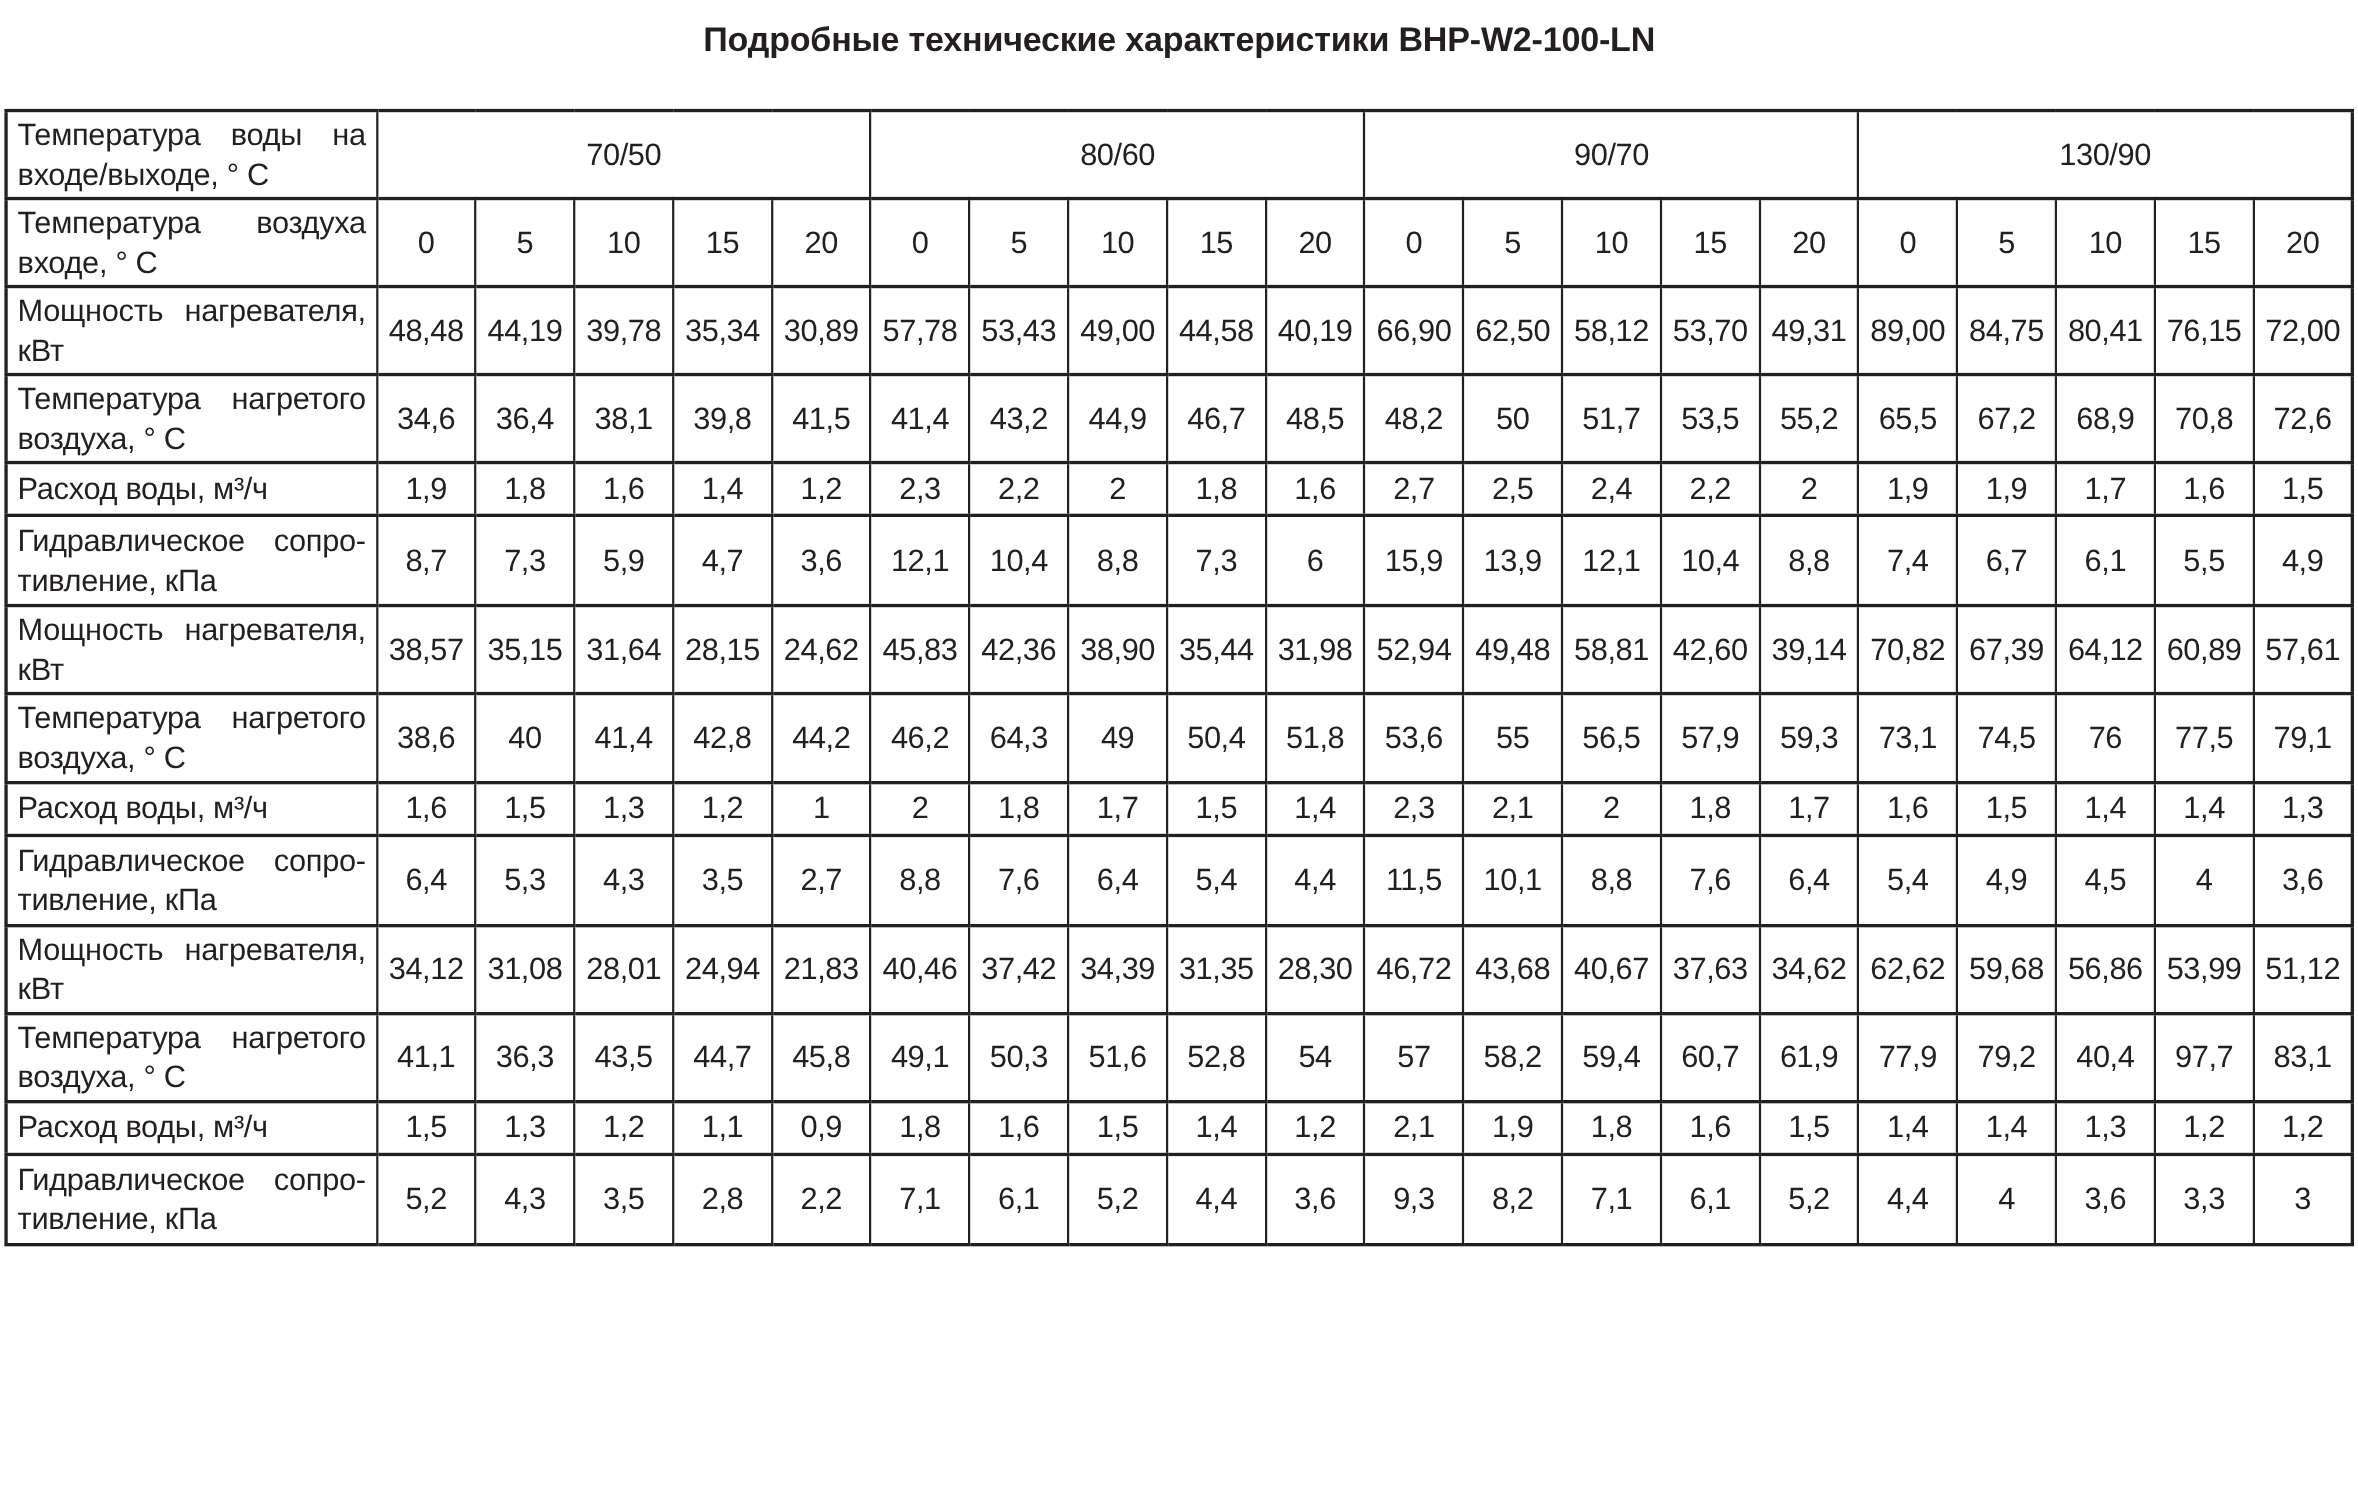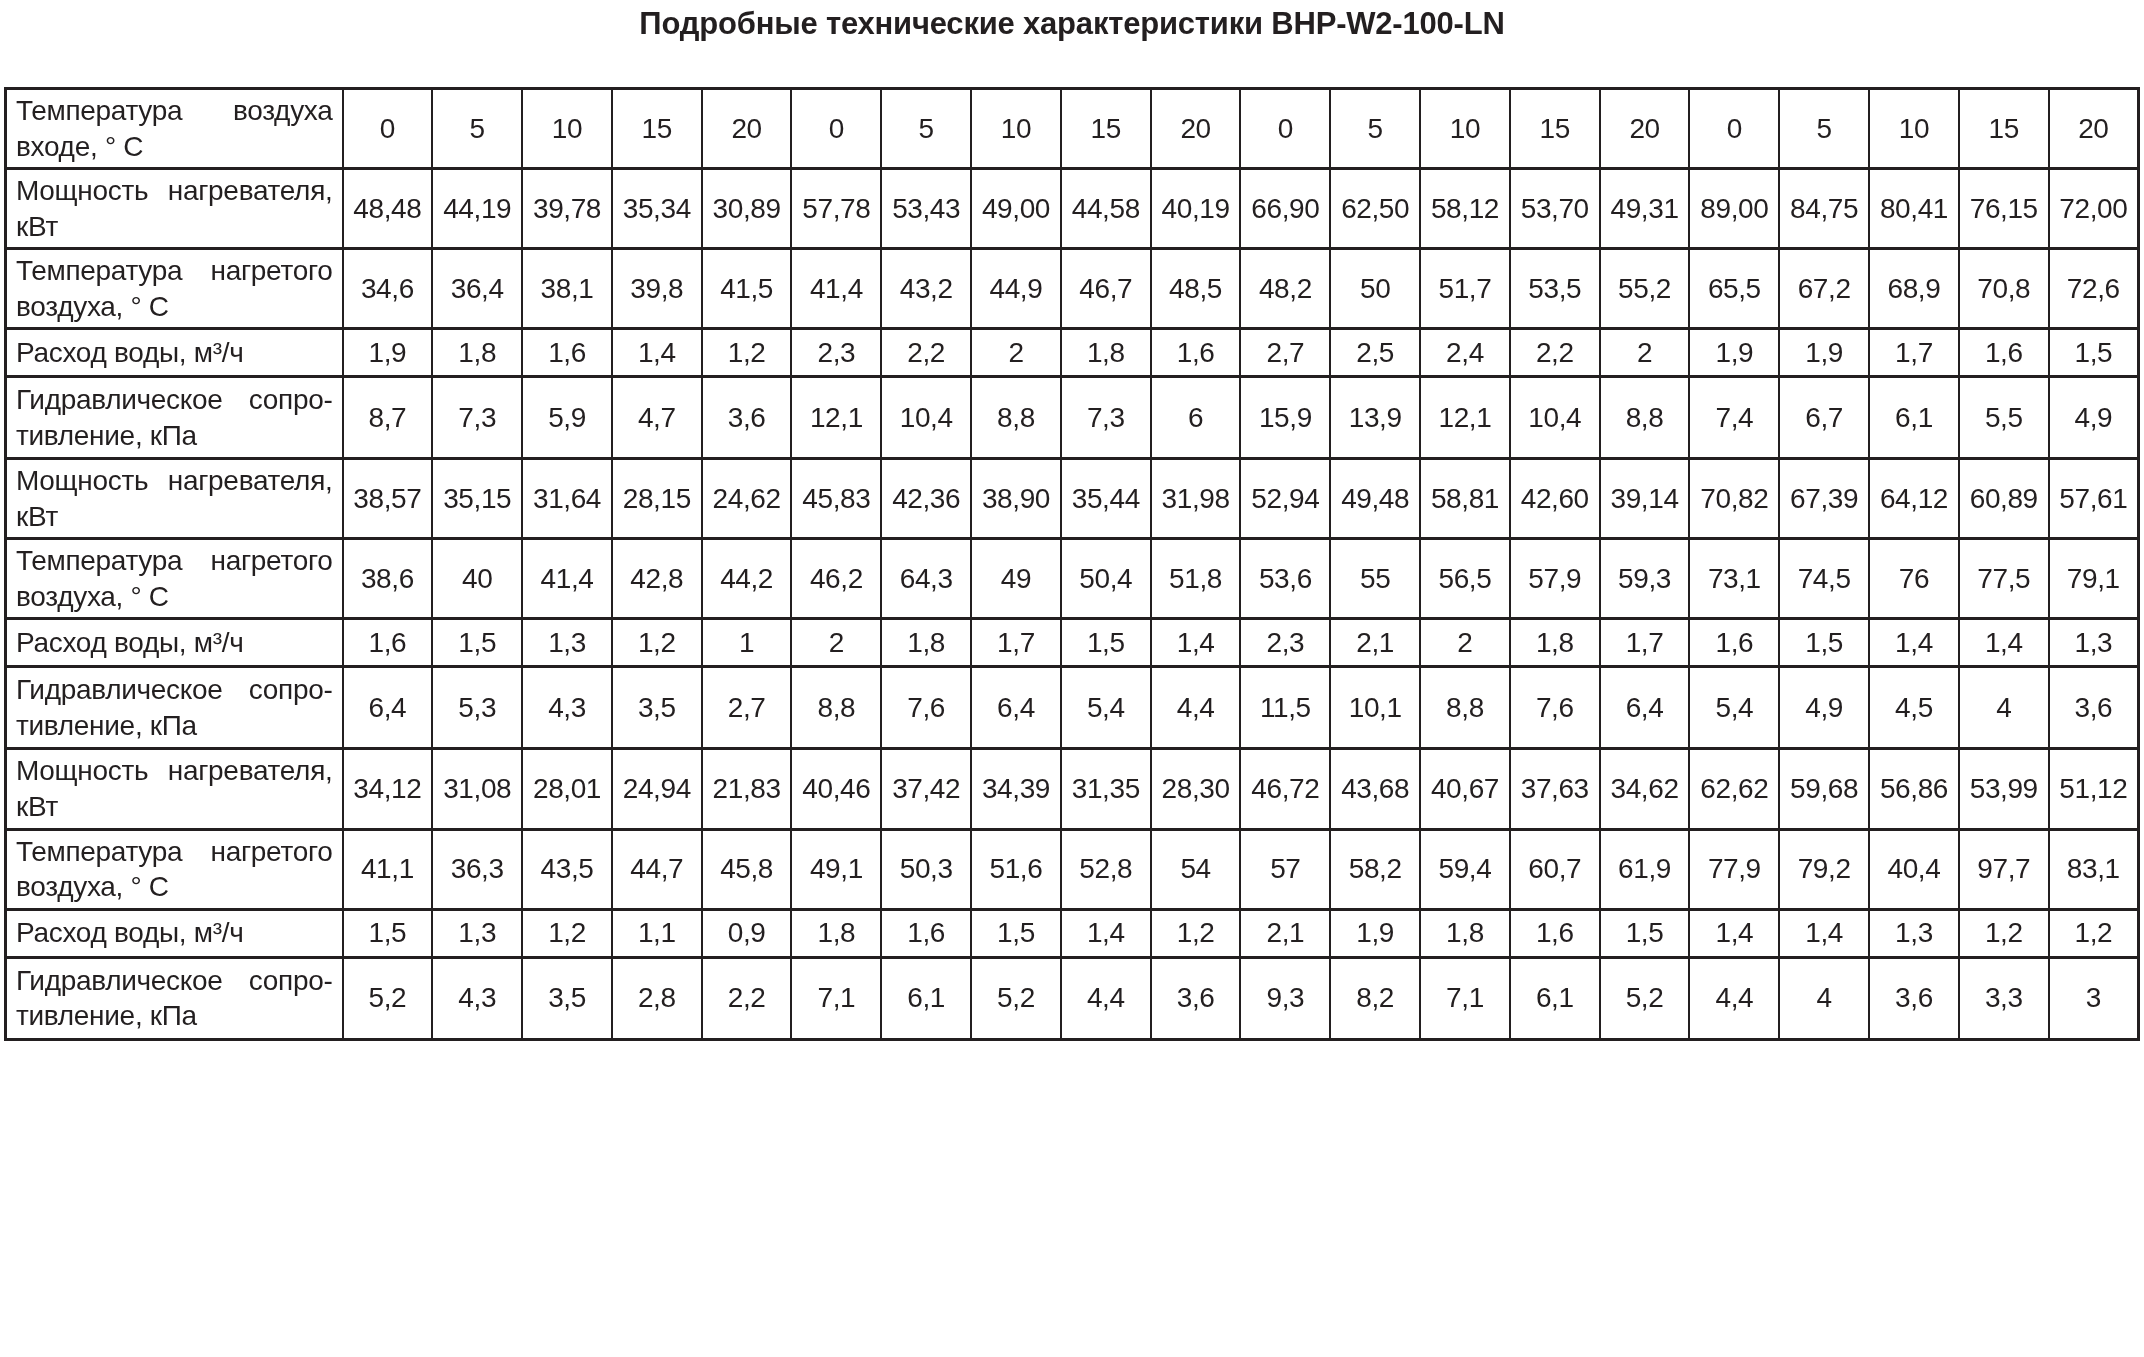--- a/index.html
+++ b/index.html
@@ -5,21 +5,21 @@
   * { box-sizing: border-box; }
   html, body {
     margin: 0; padding: 0;
     background: #ffffff;
     width: 2144px; height: 1357px;
     font-family: "Liberation Sans", "DejaVu Sans", sans-serif;
     color: #231f20;
     overflow: hidden;
   }
   .page-title {
-    margin: 6px 0 0 0;
+    margin: 18px 0 0 0;
     text-align: center;
     font-size: 31px;
     font-weight: 600;
     letter-spacing: -0.2px;
   }
   table.specs {
     border-collapse: collapse;
     table-layout: fixed;
     width: 2136px;
     margin: 45px 4px 0 4px;
@@ -78,20 +78,27 @@
       <col>
       <col>
       <col>
     <col>
       <col>
       <col>
       <col>
       <col>
   </colgroup>
   <tbody id="spec-body">
+      <tr class="r-group">
+        <td class="label">Температура воды на входе/выходе, ° С</td>
+        <td class="num" colspan="5">70/50</td>
+        <td class="num" colspan="5">80/60</td>
+        <td class="num" colspan="5">90/70</td>
+        <td class="num" colspan="5">130/90</td>
+      </tr>
       <tr class="r-air">
         <td class="label">Температура воздуха входе, ° С</td>
         <td class="num">0</td>
         <td class="num">5</td>
         <td class="num">10</td>
         <td class="num">15</td>
         <td class="num">20</td>
         <td class="num">0</td>
         <td class="num">5</td>
         <td class="num">10</td>

